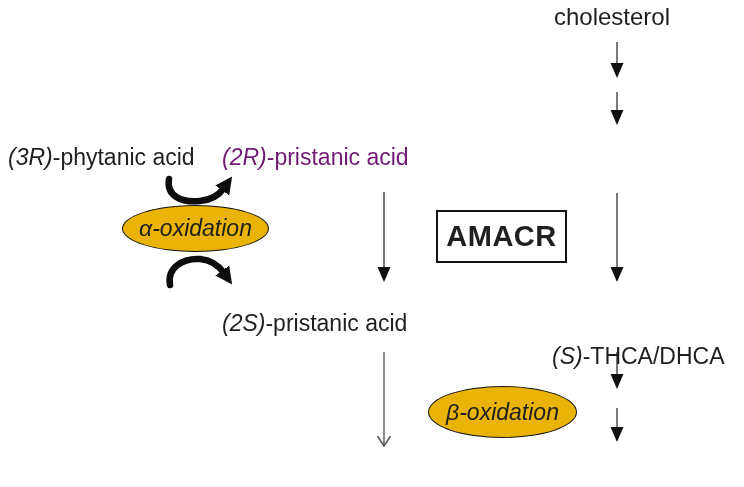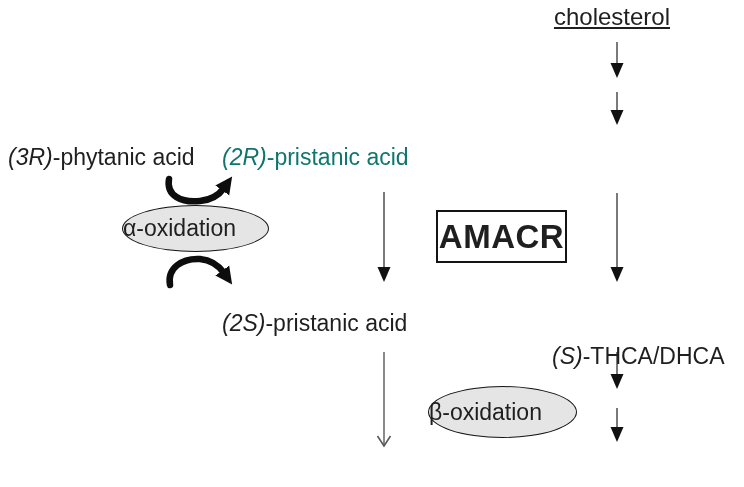--- a/index.html
+++ b/index.html
@@ -13,39 +13,40 @@
     overflow: hidden;
   }
   .node {
     position: absolute;
     font-size: 23px;
     line-height: 27px;
     white-space: nowrap;
     color: #1f1f1f;
   }
   .node .stereo { font-style: italic; }
-  .node.red { color: #0f766e; }
-  .node.centered { text-align: center; text-decoration: underline; }
+  .node.red { color: #701a75; }
+  .node.centered { text-align: center; }
   .enzyme-box {
     position: absolute;
     left: 436px; top: 210px;
     width: 127px; height: 49px;
     border: 2px solid #141414;
     display: flex; align-items: center; justify-content: center;
-    font-size: 33px; font-weight: bold; letter-spacing: 0.5px;
+    font-size: 29px; font-weight: bold; letter-spacing: 0.5px;
     background: #ffffff;
   }
   .process-ellipse {
     position: absolute;
     border: 1.6px solid #141414;
     border-radius: 50%;
-    display: flex; align-items: center; 
+    display: flex; align-items: center; justify-content: center;
     font-size: 23px;
-    background: #e5e5e5;
+    background: #eab308;
     white-space: nowrap;
+    font-style: italic;
   }
   .ellipse-alpha { left: 122px; top: 205px; width: 145px; height: 45px; }
   .ellipse-beta  { left: 428px; top: 386px; width: 147px; height: 50px; }
   svg.arrow-layer {
     position: absolute; left: 0; top: 0; width: 744px; height: 487px;
     pointer-events: none;
   }
 </style>
 </head>
 <body>

